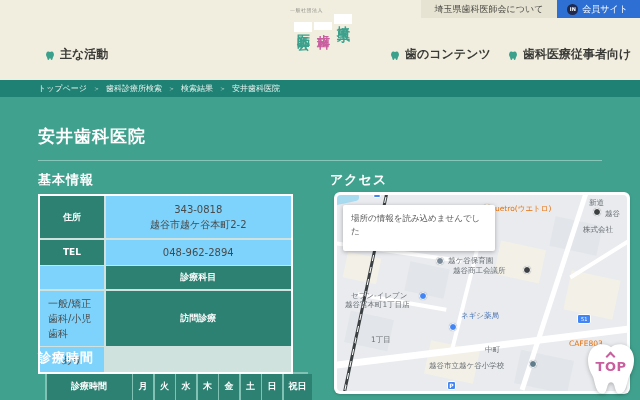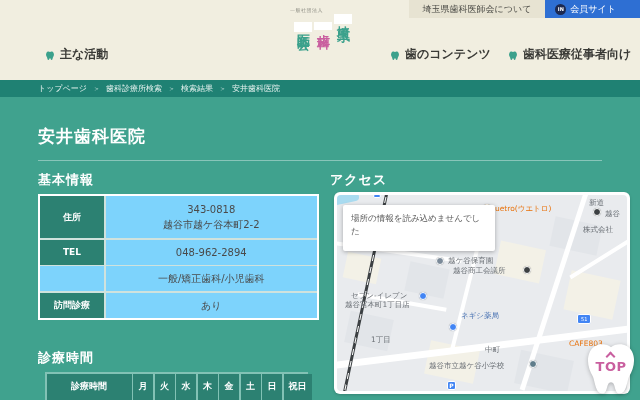--- a/index.html
+++ b/index.html
@@ -4,21 +4,21 @@
 <style>
   * { margin:0; padding:0; box-sizing:border-box; }
   html,body { width:640px; height:400px; overflow:hidden; }
   body {
     font-family:"DejaVu Sans","Liberation Sans",sans-serif;
     background:#f1eee0; position:relative; color:#3c3c3c;
   }
   
   .topbar { position:absolute; top:0; right:0; height:18px; display:flex; z-index:5; }
   .about-link { background:#e7e3d2; font-size:9px; color:#4a4a45; display:flex; align-items:center; padding:0 14px; cursor:pointer; }
-  .member-btn { background:#2e6fd3; color:#fff; font-size:9px; display:flex; align-items:center; gap:4px; padding:0 24px 0 10px; cursor:pointer; }
+  .member-btn { background:#2e6fd3; color:#fff; font-size:9px; display:flex; align-items:center; gap:4px; padding:0 12px 0 10px; cursor:pointer; }
   .member-ico { width:11px; height:11px; border-radius:50%; background:#1d2950; color:#fff; font-size:5px; display:flex; align-items:center; justify-content:center; font-weight:bold; }
   
   .logo { position:absolute; top:4px; left:286px; width:70px; height:74px; }
   .org-type { position:absolute; top:3px; left:4px; font-size:5px; color:#8a8a80; letter-spacing:.5px; }
   .logo-col { position:absolute; writing-mode:vertical-rl; text-orientation:upright; background:#fff; padding:2px 1px; font-weight:bold; font-size:13px; line-height:1.25; letter-spacing:2px; }
   .col-right { right:4px; top:10px; color:#3ba18c; }
   .col-mid   { right:24px; top:18px; color:#c95f9f; }
   .col-left  { right:44px; top:18px; color:#3ba18c; }
   
   .nav { position:absolute; top:42px; left:0; width:640px; height:24px; }
@@ -31,21 +31,21 @@
   .crumbbar { position:absolute; top:80px; left:0; width:640px; height:17px; background:#1f8173; display:flex; align-items:center; padding-left:38px; gap:6px; font-size:8px; color:#eaf5f2; }
   .crumb-link { cursor:pointer; }
   .crumb-sep { font-size:7px; opacity:.85; }
   
   .main { position:absolute; top:97px; left:0; width:640px; height:303px; background:#40a28e; color:#fff; }
   .page-title { position:absolute; top:28px; left:38px; font-size:17px; font-weight:bold; letter-spacing:1px; }
   .title-rule { position:absolute; top:63px; left:38px; width:564px; height:1px; background:rgba(255,255,255,.38); }
   .sec-head { position:absolute; font-size:13px; font-weight:bold; letter-spacing:1px; }
   .h-basic { top:74px; left:38px; } .h-access { top:74px; left:330px; } .h-hours { top:252px; left:38px; }
   
-  .info-table { position:absolute; top:97px; left:38px; width:281px; background:#cfe2dd; border:2px solid #fff; display:grid; grid-template-columns:64px 1fr; gap:1.5px; }
+  .info-table { position:absolute; top:97px; left:38px; width:255px; background:#cfe2dd; border:2px solid #fff; display:grid; grid-template-columns:64px 1fr; gap:1.5px; }
   .info-label { background:#2c8172; color:#fff; font-size:9px; font-weight:600; display:flex; align-items:center; justify-content:center; }
   .info-value { background:#7dd3fc; color:#4a4a4a; font-size:10px; padding:5px 8px; display:flex; flex-direction:column; justify-content:center; line-height:1.5; min-height:23px;align-items:center; }
   .row-tall { min-height:42px; }
   
   .hours-table { position:absolute; top:275px; left:45px; width:263px; display:grid; grid-template-columns:85px repeat(7,20px) 28px; gap:1.5px; background:rgba(255,255,255,.35); padding:1.5px; }
   .hours-cell { background:#2c8172; color:#fff; font-size:9px; font-weight:600; text-align:center; padding:6px 0 7px; }
   
   .map-frame { position:absolute; top:95px; left:334px; width:296px; height:202px; background:#fff; border-radius:6px; padding:3px; box-shadow:0 1px 3px rgba(0,0,0,.18); }
   .map { position:relative; width:100%; height:100%; background:#e9ebee; overflow:hidden; border-radius:4px; }
   .blk { position:absolute; transform:rotate(12deg); }
@@ -122,20 +122,21 @@
 
   <div class="info-table">
     <div class="info-label row-tall">住所</div>
     <div class="info-value row-tall">
       <span>343-0818</span>
       <span>越谷市越ケ谷本町2-2</span>
     </div>
     <div class="info-label">TEL</div>
     <div class="info-value">048-962-2894</div>
     <div class="info-value"></div>
+    <div class="info-label">診療科目</div>
     <div class="info-value">一般/矯正歯科/小児歯科</div>
     <div class="info-label">訪問診療</div>
     <div class="info-value">あり</div>
   </div>
 
   <div class="sec-head h-hours">診療時間</div>
   <div class="hours-table">
     <div class="hours-cell">診療時間</div>
     <div class="hours-cell">月</div>
     <div class="hours-cell">火</div>

